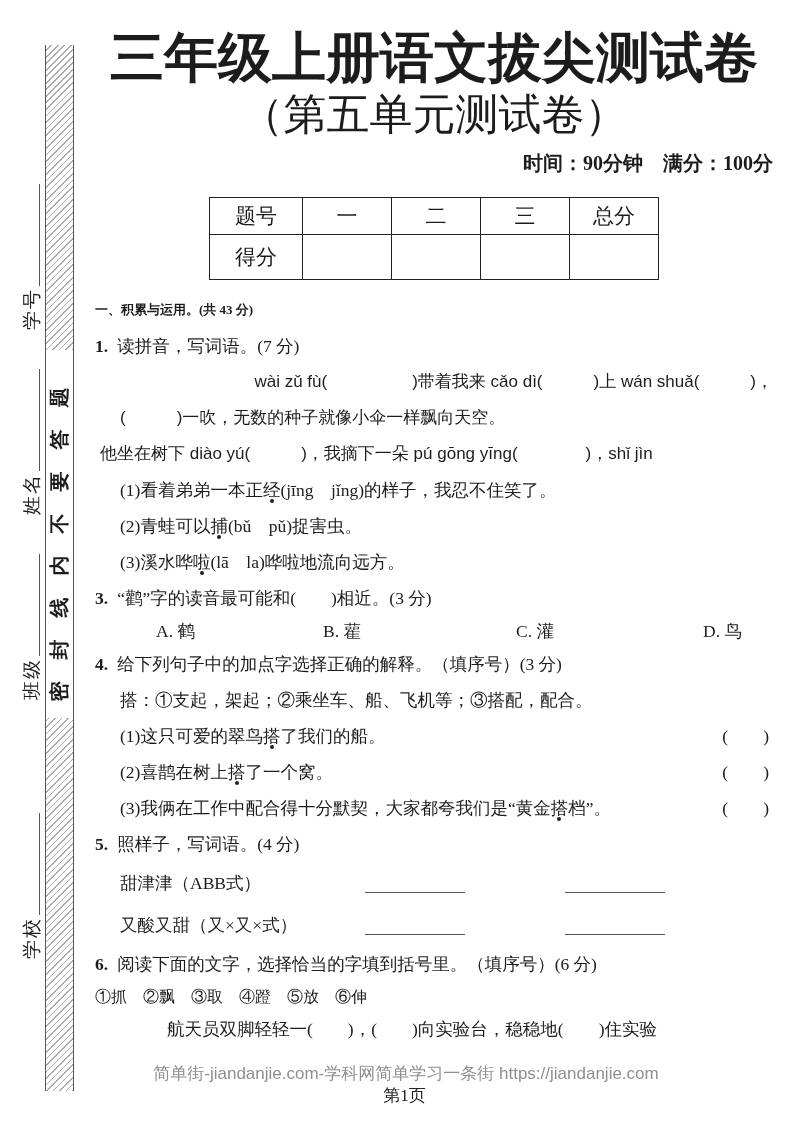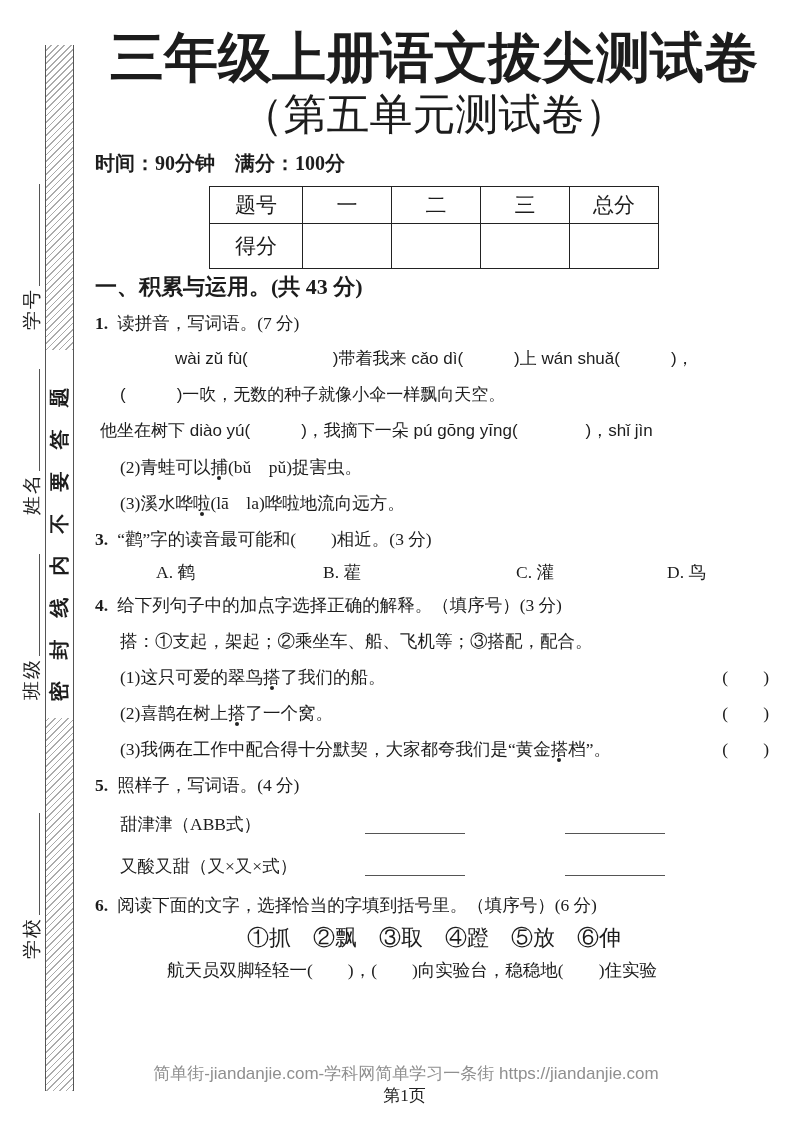--- a/index.html
+++ b/index.html
@@ -17,51 +17,51 @@
   .seal-white{position:absolute;left:0;top:305px;width:100%;height:368px;background:#ffffff;}
   .seal-text{position:absolute;width:368px;height:29px;left:-171px;top:169px;
              transform:rotate(-90deg);text-align:center;font-size:20px;font-weight:bold;
              letter-spacing:22px;line-height:29px;white-space:nowrap;}
 
   
   .content{position:absolute;left:95px;top:26px;width:678px;}
   .title{font-family:Liberation Serif, serif;font-weight:bold;font-size:54px;
          line-height:64px;text-align:center;white-space:nowrap;}
   .subtitle{font-size:43px;line-height:46px;margin-top:2px;text-align:center;}
-  .info{font-size:20px;font-weight:bold;line-height:30px;margin-top:10px;text-align:left;}
+  .info{font-size:20px;font-weight:bold;line-height:30px;margin-top:10px;text-align:right;}
 
-  table.score{border-collapse:collapse;margin:8px auto 0 auto;}
+  table.score{border-collapse:collapse;margin:19px auto 0 auto;}
   table.score td{border:1.5px solid #222;text-align:center;font-size:21px;padding:0;}
   table.score .r1 td{height:36px;}
   table.score .r2 td{height:44px;}
   .c0{width:92px;} .c{width:88px;}
 
-  .sec-head{font-size:22px;font-weight:bold;height:36px;line-height:36px;}
+  .sec-head{font-size:13px;font-weight:bold;margin-top:12px;height:36px;line-height:36px;}
   .line{height:36px;line-height:36px;font-size:17.5px;white-space:nowrap;}
   .num{font-weight:bold;margin-right:9px;}
   .indent1{padding-left:25px;}
   .pinyin{font-family:"Liberation Sans",sans-serif;font-size:17px;}
-  .pind1{padding-left:80px;} .pind2{padding-left:5px;} .pind3{padding-left:25px;}
+  .pind1{padding-left:80px;text-align:right;} .pind2{padding-left:5px;} .pind3{padding-left:25px;}
 
   .dotchar{position:relative;}
   .dotchar::after{content:"";position:absolute;left:50%;margin-left:-2px;bottom:-3px;
                   width:4px;height:4px;border-radius:50%;background:#222;}
 
   .optrow{position:relative;height:30px;line-height:30px;font-size:17.5px;}
   .optrow span{position:absolute;top:0;margin-left:36px;}
-  .op0{left:25px;} .op1{left:192px;} .op2{left:385px;} .op3{left:536px;}
+  .op0{left:25px;} .op1{left:192px;} .op2{left:385px;} .op3{left:572px;}
 
   .q4row{display:flex;}
   .q4row .ans{margin-left:auto;padding-right:4px;}
 
   .q5row{position:relative;height:42px;line-height:42px;font-size:17.5px;}
   .q5row .blank{position:absolute;top:30px;width:100px;border-top:1.2px solid #555;}
   .b1{left:270px;} .b2{left:470px;}
 
-  .q6opts{height:30px;line-height:30px;font-size:22px;text-align:center;}
+  .q6opts{height:30px;line-height:30px;font-size:16px;text-align:left;}
   .passage{height:34px;line-height:34px;font-size:17.5px;padding-left:72px;white-space:nowrap;}
 
   .watermark{position:absolute;left:0;right:0;top:1062px;text-align:center;
              font-family:"Liberation Sans",sans-serif;font-size:17px;color:#8f8f8f;padding-left:19px;}
   .pagenum{position:absolute;left:16px;right:0;top:1084px;text-align:center;font-size:17px;color:#222;}
 </style>
 </head>
 <body>
 
 <div class="page">
@@ -117,20 +117,23 @@
     <div class="sec-head">一、积累与运用。(共 43 分)</div>
 
     <div class="line">
       <span class="num">1.</span><span>读拼音，写词语。(7 分)</span>
     </div>
     <div class="line pinyin pind1">wài zǔ fù(　　　　　)带着我来 cǎo dì(　　　)上 wán shuǎ(　　　)，</div>
     <div class="line pinyin pind3">(　　　)一吹，无数的种子就像小伞一样飘向天空。</div>
     <div class="line pinyin pind2">他坐在树下 diào yú(　　　)，我摘下一朵 pú gōng yīng(　　　　)，shǐ jìn</div>
 
     <div class="line indent1">
+      <span>(1)看着弟弟一本正</span><span class="dotchar">经</span><span>(jīng　jǐng)的样子，我忍不住笑了。</span>
+    </div>
+    <div class="line indent1">
       <span>(2)青蛙可以</span><span class="dotchar">捕</span><span>(bǔ　pǔ)捉害虫。</span>
     </div>
     <div class="line indent1">
       <span>(3)溪水哗</span><span class="dotchar">啦</span><span>(lā　la)哗啦地流向远方。</span>
     </div>
 
     <div class="line">
       <span class="num">3.</span><span>“鹳”字的读音最可能和(　　)相近。(3 分)</span>
     </div>
     <div class="optrow">

